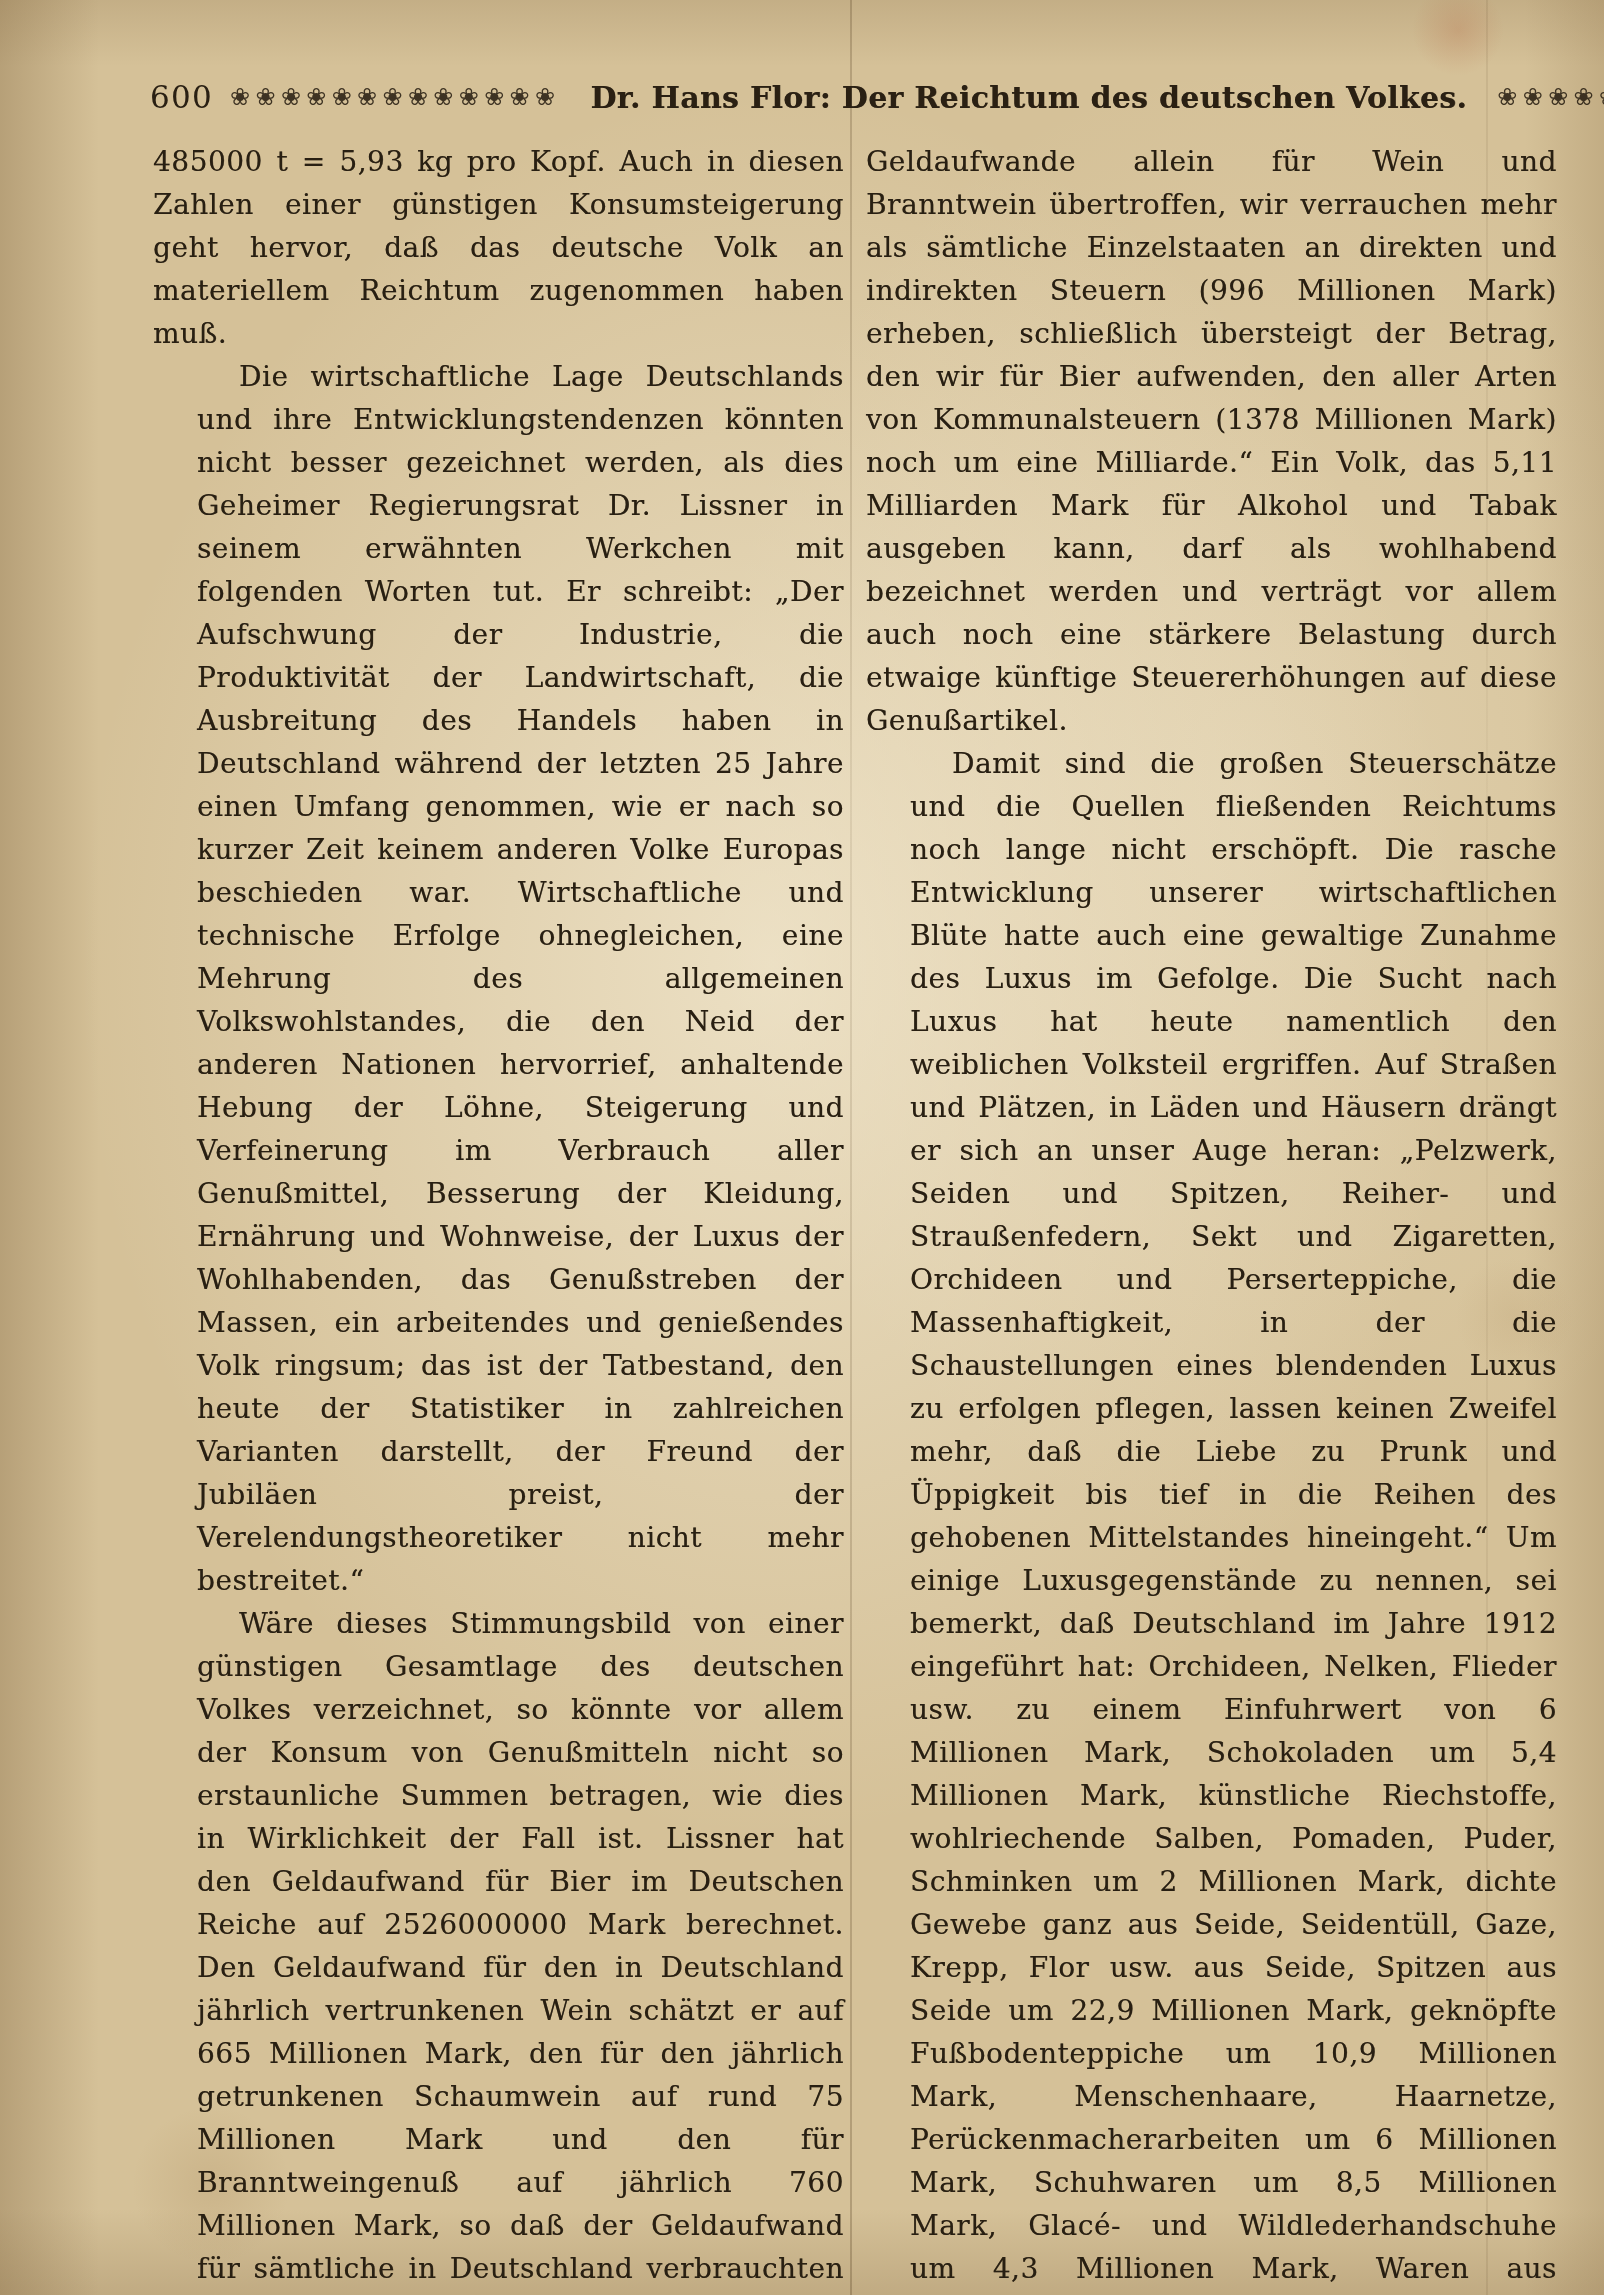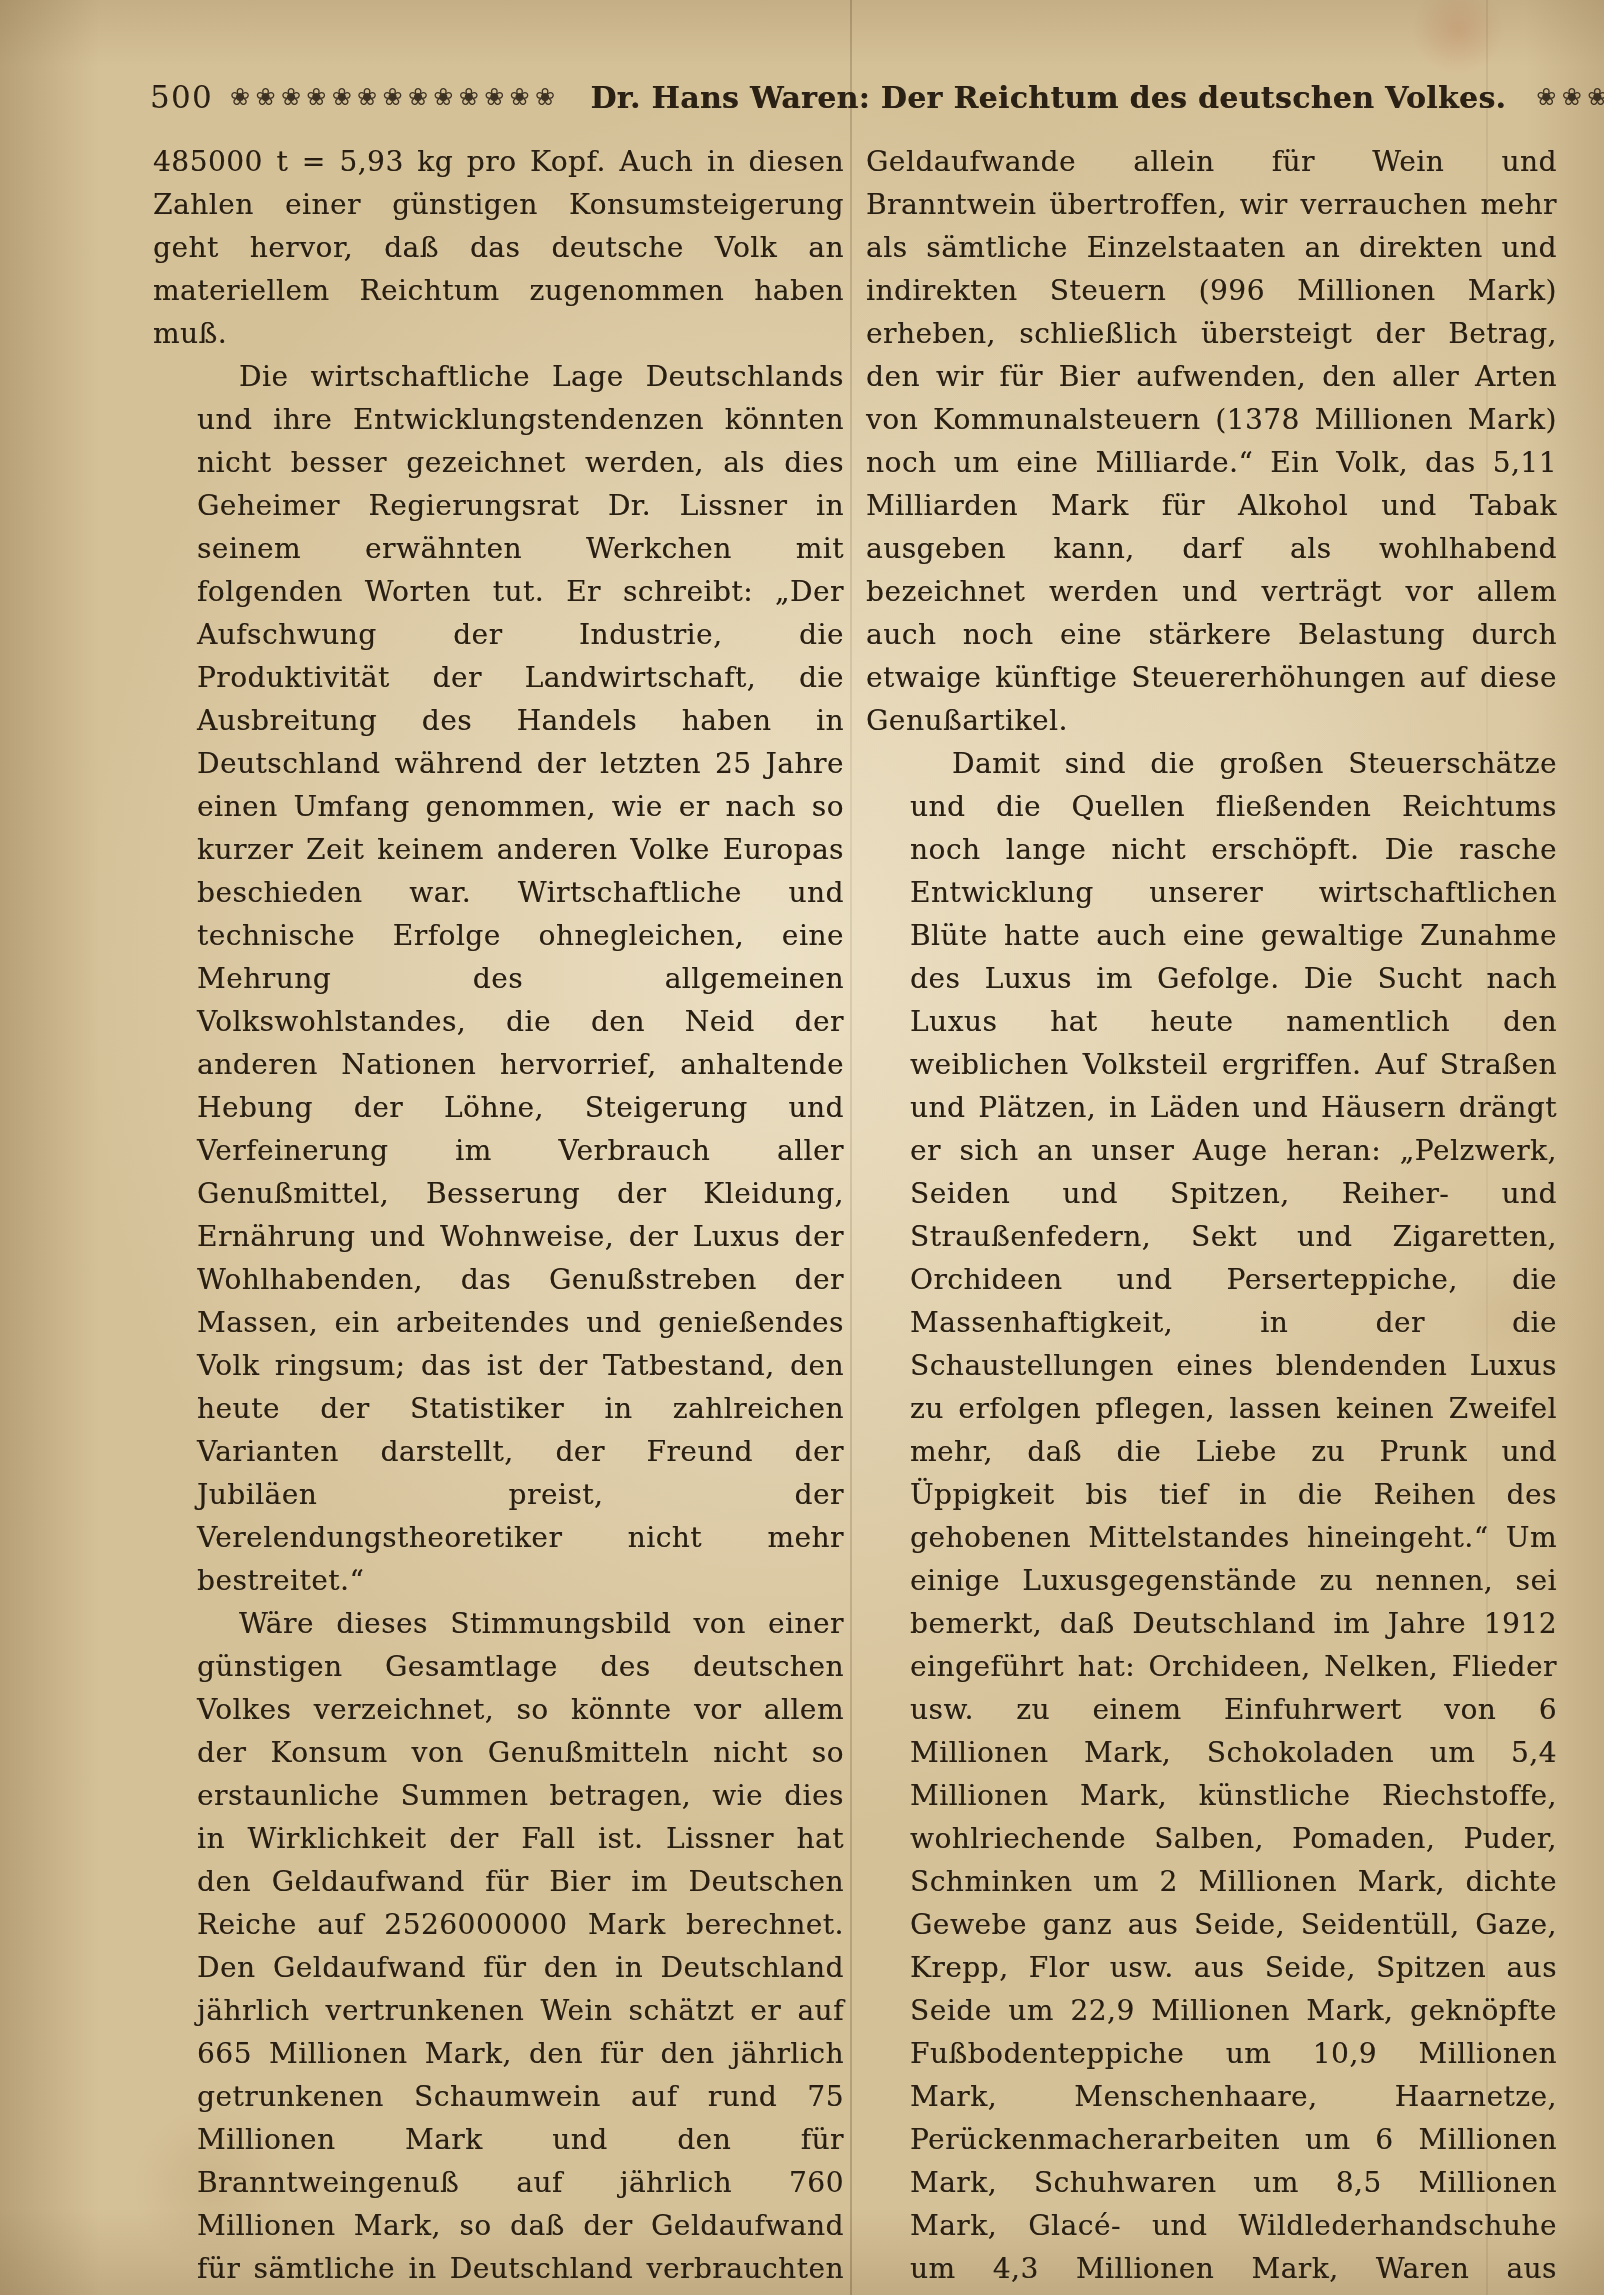--- a/index.html
+++ b/index.html
@@ -99,23 +99,23 @@
 </style>
 </head>
 <body>
 
 <div class="page">
 
   <div class="crease crease-main"></div>
   <div class="crease crease-right"></div>
 
   <div class="header">
-    <span class="page-number">500</span>
+    <span class="page-number">600</span>
     <span class="ornament">❀❀❀❀❀❀❀❀❀❀❀❀❀</span>
-    <span class="title">Dr. Hans Waren: Der Reichtum des deutschen Volkes.</span>
+    <span class="title">Dr. Hans Flor: Der Reichtum des deutschen Volkes.</span>
     <span class="ornament ornament-right">❀❀❀❀❀❀❀❀❀❀❀❀❀❀</span>
   </div>
 
   <div class="column column-left">
     <p>485000 t = 5,93 kg pro Kopf. Auch in diesen Zahlen einer günstigen Konsumsteigerung geht hervor, daß das deutsche Volk an materiellem Reichtum zugenommen haben muß.</p>
     <p class="indent">Die wirtschaftliche Lage Deutschlands und ihre Entwicklungstendenzen könnten nicht besser gezeichnet werden, als dies Geheimer Regierungsrat Dr. Lissner in seinem erwähnten Werkchen mit folgenden Worten tut. Er schreibt: „Der Aufschwung der Industrie, die Produktivität der Landwirtschaft, die Ausbreitung des Handels haben in Deutschland während der letzten 25 Jahre einen Umfang genommen, wie er nach so kurzer Zeit keinem anderen Volke Europas beschieden war. Wirtschaftliche und technische Erfolge ohnegleichen, eine Mehrung des allgemeinen Volkswohlstandes, die den Neid der anderen Nationen hervorrief, anhaltende Hebung der Löhne, Steigerung und Verfeinerung im Verbrauch aller Genußmittel, Besserung der Kleidung, Ernährung und Wohnweise, der Luxus der Wohlhabenden, das Genußstreben der Massen, ein arbeitendes und genießendes Volk ringsum; das ist der Tatbestand, den heute der Statistiker in zahlreichen Varianten darstellt, der Freund der Jubiläen preist, der Verelendungstheoretiker nicht mehr bestreitet.“</p>
     <p class="indent">Wäre dieses Stimmungsbild von einer günstigen Gesamtlage des deutschen Volkes verzeichnet, so könnte vor allem der Konsum von Genußmitteln nicht so erstaunliche Summen betragen, wie dies in Wirklichkeit der Fall ist. Lissner hat den Geldaufwand für Bier im Deutschen Reiche auf 2526000000 Mark berechnet. Den Geldaufwand für den in Deutschland jährlich vertrunkenen Wein schätzt er auf 665 Millionen Mark, den für den jährlich getrunkenen Schaumwein auf rund 75 Millionen Mark und den für Branntweingenuß auf jährlich 760 Millionen Mark, so daß der Geldaufwand für sämtliche in Deutschland verbrauchten alkoholischen Getränke sich auf rund 4026000000 Mark beläuft. Zu dieser Riesensumme für den Alkoholgenuß gesellt sich noch ein Jahresaufwand von rund 334 Millionen Mark für Zigaretten, sowie ein solcher von rund 652 Millionen Mark für Zigarren, außerdem ein solcher von 100 Millionen für Rauch-, Kau- und Schnupftabak, so daß sich ein jährlicher Geldaufwand für Tabakgenuß von insgesamt 1086 Millionen Mark ergibt. Für alkoholische Getränke und Tabak gibt also das deutsche Volk jährlich zusammen 5112 Millionen Mark aus. Um die Bedeutung dieser Riesensumme besser würdigen zu können, müssen wir einige Vergleiche ziehen. Das Gesamteinkommen Deutschlands wird heute auf rund 40 Milliarden Mark geschätzt, es besteht aus dem gesamten Aufwand der öffentlichen und privaten Haushalte sowie der jährlichen Vermehrung des Volksvermögens. Von diesem Gesamteinkommen wird also der achte Teil verraucht und vertrunken. Die Biertrinker Deutschlands geben allein schon eine Geldsumme aus, die dem Werte alles in Deutschland verbrauchten Brotgetreides in der Höhe von rund 2½ Milliarden Mark entspricht. Wir dürfen nach Lissner bei den jetzigen Fleischpreisen (Dezember 1913) den Kleinverkaufswert des deutschen Gesamtverbrauchs roh auf rund 6 Milliarden Mark schätzen. Beide Geschlechter, jung und alt sind am Fleischkonsum beteiligt, während der Alkoholkonsum und der Tabakverbrauch in der Hauptsache auf männliche Erwachsene, etwa dem vierten Teil der Bevölkerung sich beziehen. Trotzdem ist zwischen dem Alkoholkonsum und der Fleischvertilgung gar kein erheblicher Abstand mehr. „Sämtliche Zölle,“ schreibt Lissner, „Verbrauchs- und Aufwandsteuern des Reiches (etwa 1450 Millionen Mark) werden von unserem</p>
   </div>
 
   <div class="column column-right">

